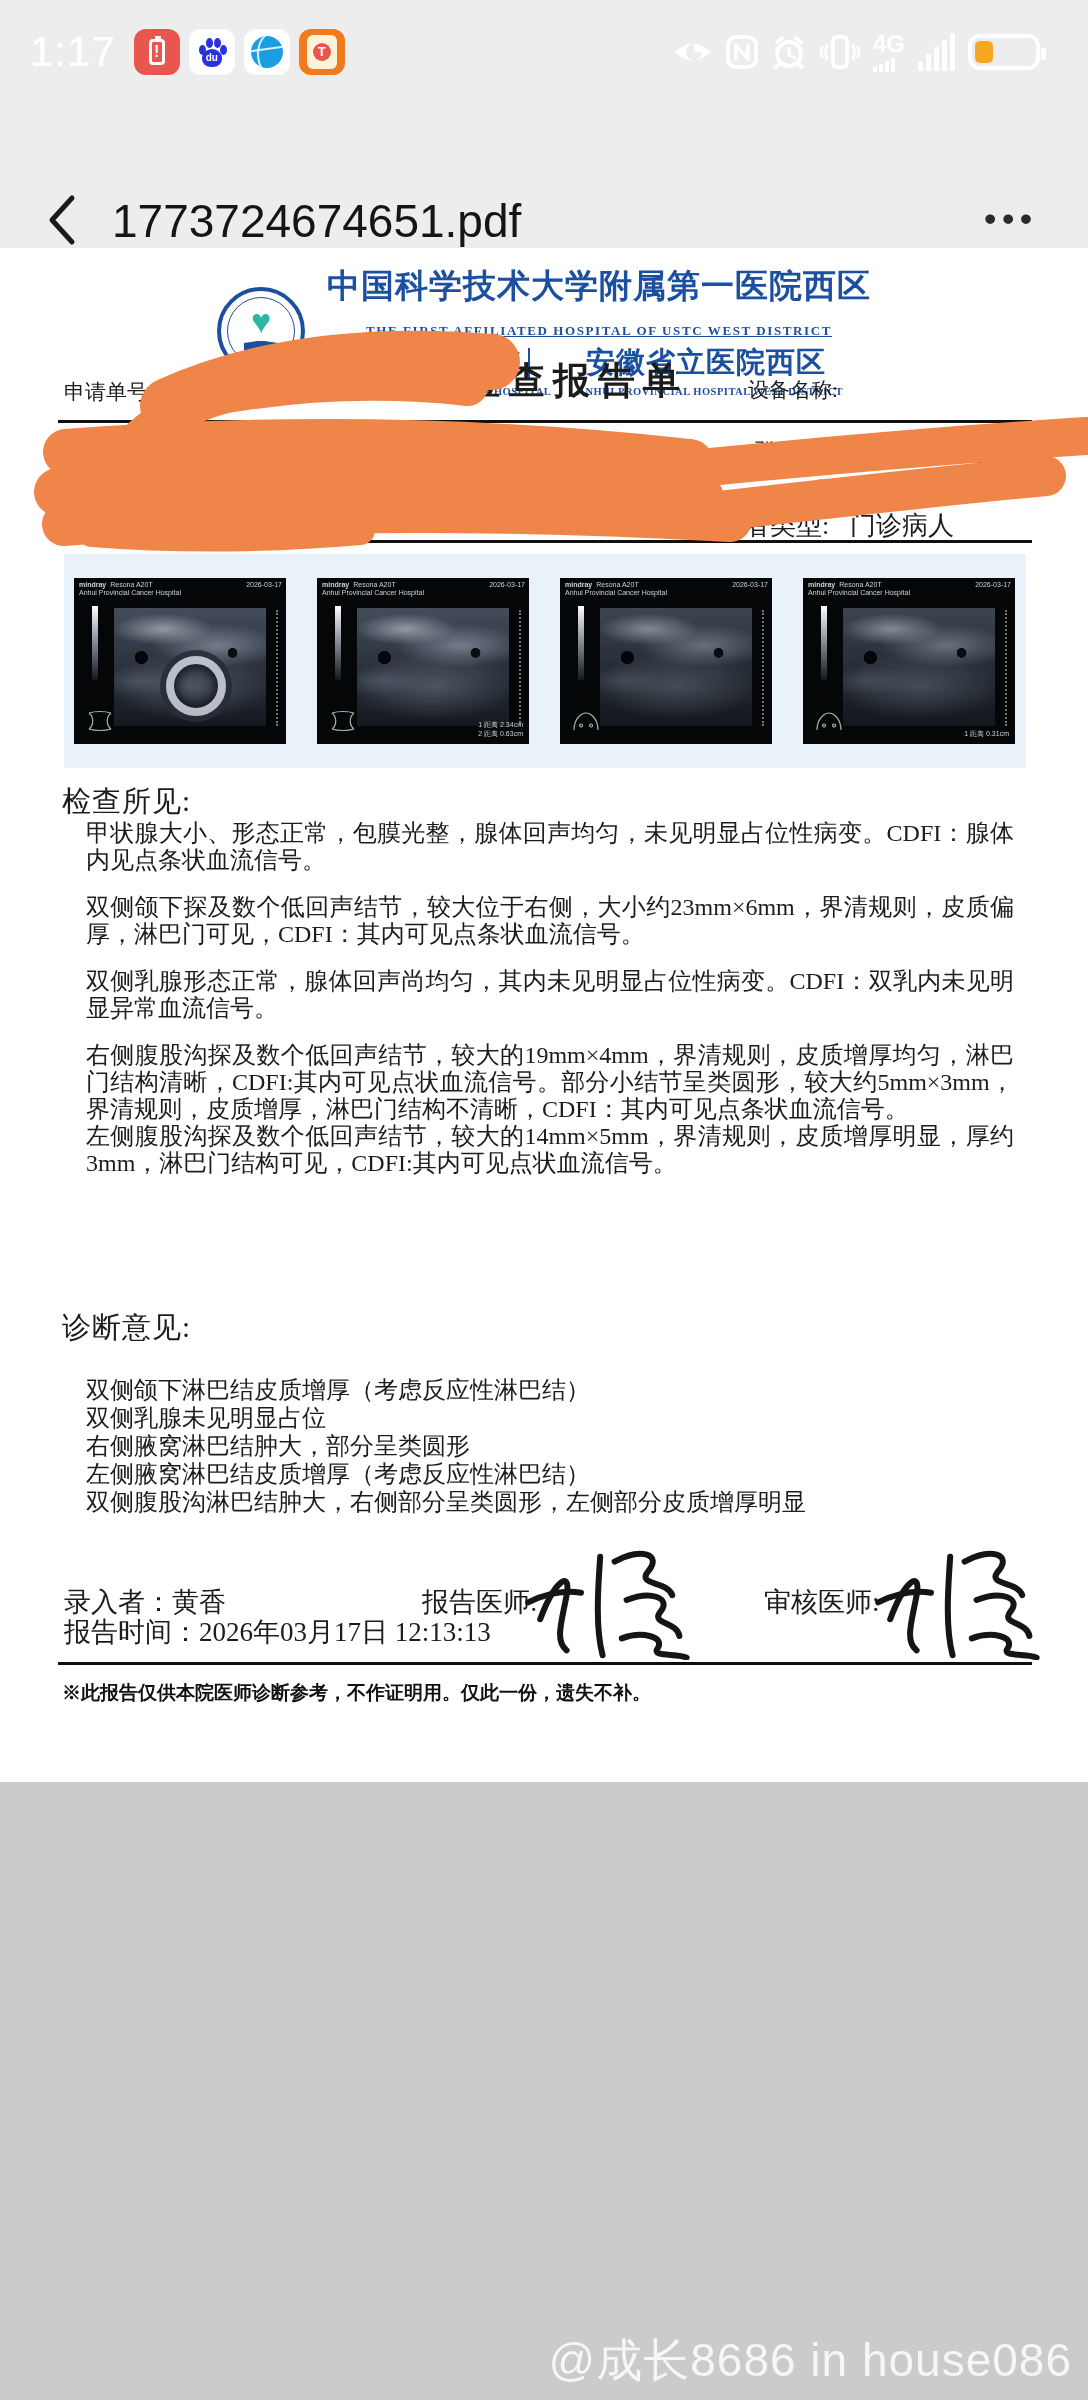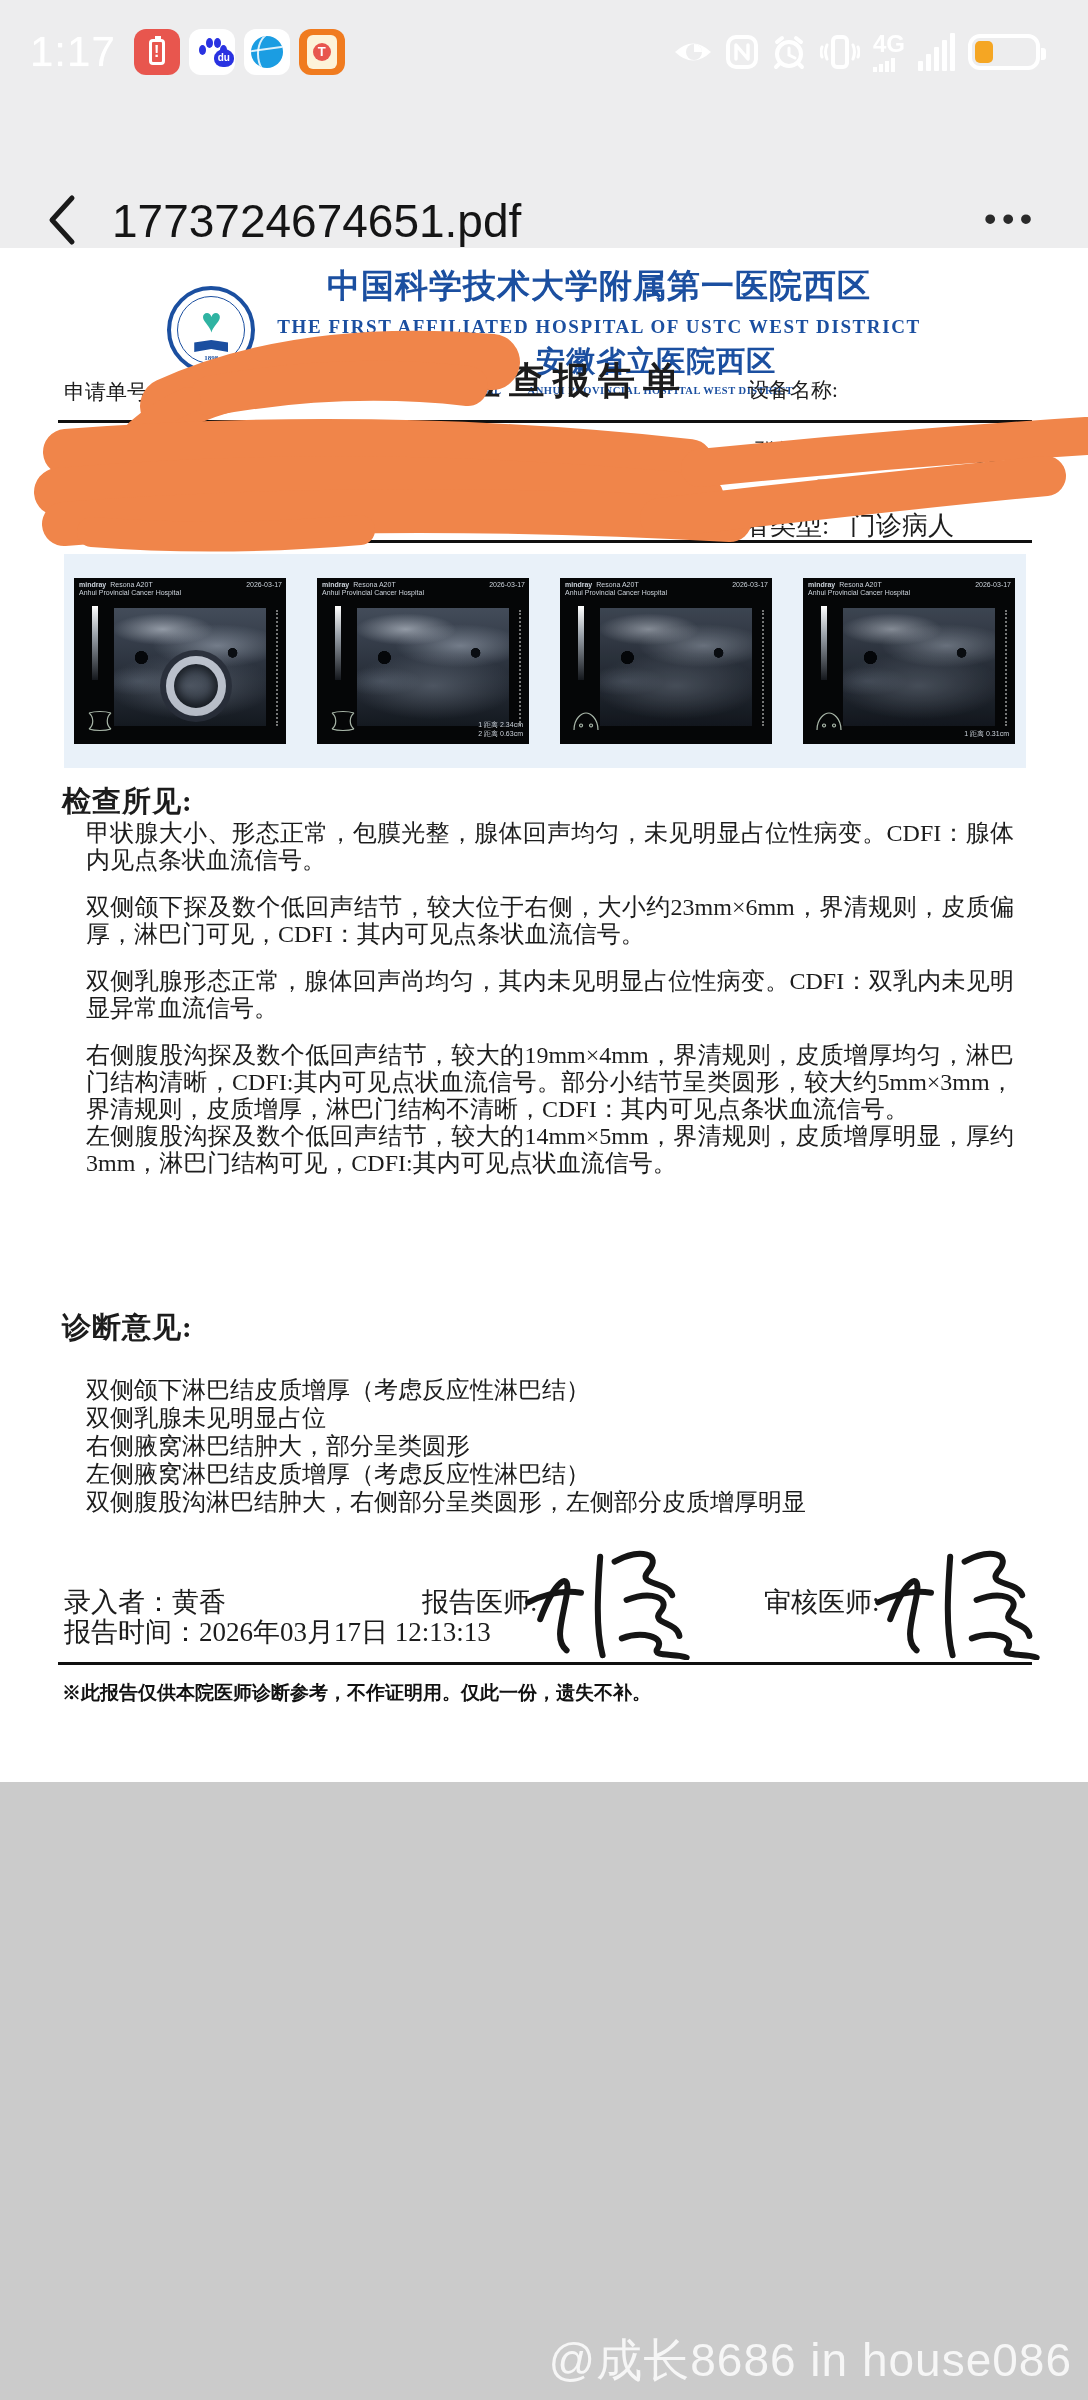--- a/index.html
+++ b/index.html
@@ -14,21 +14,21 @@
   .top-chrome { position:absolute; top:0; left:0; width:1088px; height:248px; background:#ededee; z-index:2; }
   .status-bar { position:absolute; top:0; left:0; right:0; height:90px; display:flex; align-items:center; padding:14px 48px 0 30px; }
   .sb-time { color:#ffffff; font-size:42px; font-weight:400; letter-spacing:1px; text-shadow:0 0 1px rgba(255,255,255,.6); }
   .app-icons { display:flex; gap:9px; margin-left:18px; }
   .app-icon { width:46px; height:46px; border-radius:12px; display:flex; align-items:center; justify-content:center; position:relative; }
   .app-icon.batt { background:#e8564e; }
   .app-icon.batt .bshape { width:16px; height:26px; border:3px solid #fff; border-radius:4px; position:relative; display:flex; align-items:center; justify-content:center; color:#fff; font-size:16px; font-weight:bold; }
   .app-icon.batt .bshape::before { content:""; position:absolute; top:-6px; left:3px; width:6px; height:3px; background:#fff; }
   .app-icon.baidu { background:#ffffff; }
   .paw { width:26px; height:30px; position:relative; }
-  .paw .pad { position:absolute; bottom:0; left:15px; width:20px; height:18px; background:#2932e1; border-radius:50% 50% 45% 45%; color:#fff; font-size:10px; text-align:center; line-height:18px; font-weight:bold; }
+  .paw .pad { position:absolute; bottom:0; left:3px; width:20px; height:18px; background:#2932e1; border-radius:50% 50% 45% 45%; color:#fff; font-size:10px; text-align:center; line-height:18px; font-weight:bold; }
   .paw .t1,.paw .t2,.paw .t3,.paw .t4 { position:absolute; width:7px; height:10px; background:#2932e1; border-radius:50%; }
   .paw .t1{ left:0; top:8px; } .paw .t2{ left:7px; top:1px; } .paw .t3{ left:15px; top:1px; } .paw .t4{ left:21px; top:8px; }
   .app-icon.globe { background:#ffffff; }
   .globe-c { width:32px; height:32px; border-radius:50%; background:#1b9de2; position:relative; overflow:hidden; }
   .globe-c::before { content:""; position:absolute; left:6px; top:-4px; width:26px; height:40px; border:2px solid rgba(255,255,255,.85); border-radius:50%; }
   .globe-c::after { content:""; position:absolute; left:-6px; top:12px; width:44px; height:16px; border-top:2px solid rgba(255,255,255,.85); transform:rotate(-8deg); }
   .app-icon.mailT { background:#f07b1f; }
   .mail-inner { width:30px; height:34px; background:#fdf3d9; border-radius:6px; position:relative; }
   .mail-inner::after { content:"T"; position:absolute; left:50%; top:50%; transform:translate(-50%,-50%); width:18px; height:18px; border-radius:50%; background:#e8564e; color:#fff; font-size:13px; font-weight:bold; text-align:center; line-height:18px; }
   .sb-right { margin-left:auto; display:flex; align-items:center; gap:13px; }
@@ -48,21 +48,21 @@
   
   .document { position:absolute; top:248px; left:0; width:1088px; height:1534px; background:#ffffff; z-index:3; font-family:"Liberation Serif", serif; color:#1c1c1c; }
   .hosp-header { position:absolute; top:16px; left:0; width:100%; display:flex; justify-content:center; align-items:center; gap:22px; }
   .seal { width:88px; height:88px; border-radius:50%; border:4px solid #1b4fa0; position:relative; background:#fff; flex:0 0 auto; }
   .seal::before { content:""; position:absolute; inset:6px; border:1px solid #1b4fa0; border-radius:50%; }
   .seal .heart { position:absolute; top:14px; left:50%; transform:translateX(-50%); color:#2fb3a2; font-size:34px; line-height:1; }
   .seal .book { position:absolute; bottom:18px; left:50%; transform:translateX(-50%); width:34px; height:12px; background:#1b4fa0; clip-path:polygon(0 20%, 50% 0, 100% 20%, 100% 100%, 50% 75%, 0 100%); }
   .seal .yr { position:absolute; bottom:8px; left:0; right:0; text-align:center; font-size:7px; color:#1b4fa0; font-weight:bold; }
   .hosp-text { color:#1b4fa0; text-align:center; }
   .hosp-cn { font-size:33px; font-weight:bold; letter-spacing:1px; }
-  .hosp-en { font-size:19px; font-weight:bold; letter-spacing:1.6px; margin-top:7px; }
+  .hosp-en { font-size:13px; font-weight:bold; letter-spacing:1.6px; margin-top:14px;text-decoration:underline; }
   .hosp-sub { display:flex; align-items:center; gap:12px; margin-top:4px; }
   .hosp-sub .cal { font-size:27px; font-weight:bold; font-style:italic; }
   .hosp-sub .bar { width:2px; height:30px; background:#1b4fa0; }
   .hosp-sub .blk { font-size:29px; font-weight:900; font-family:"Liberation Sans", sans-serif; letter-spacing:1px;margin-left:44px; }
   .hosp-en2 { display:flex; gap:26px; font-size:10.5px; font-weight:bold; letter-spacing:.5px; margin-top:3px; }
   .title-row { position:absolute; top:108px; left:64px; right:56px; display:flex; align-items:flex-end; }
   .req-no { font-size:21px; } .req-no b { font-weight:400; font-size:19px; font-family:"Liberation Sans", sans-serif; }
   .rep-title { font-size:37px; font-weight:bold; letter-spacing:8px; margin-left:86px; }
   .dev-name { font-size:21px; margin-left:60px; padding-bottom:2px; }
   .hr { position:absolute; left:58px; right:56px; height:0; border-top:3px solid #101010; }
@@ -87,21 +87,21 @@
       radial-gradient(ellipse 110px 44px at 50% 66%, rgba(118,128,142,.5), transparent 76%),
       radial-gradient(ellipse 56px 20px at 16% 62%, rgba(86,96,110,.55), transparent 72%),
       linear-gradient(180deg,#434c5a,#2a313c 52%,#141920);
   }
   .us-panel:nth-of-type(1) .us-img::after { content:""; position:absolute; left:52px; top:48px; width:44px; height:44px; border-radius:50%; border:8px solid rgba(208,214,224,.85); box-shadow:0 0 0 6px rgba(40,46,56,.9), inset 0 0 10px 4px rgba(20,24,30,.9); }
   .us-panel:nth-of-type(3) .us-img, .us-panel:nth-of-type(4) .us-img { filter:brightness(.9); }
   .us-ruler { position:absolute; right:8px; top:32px; height:116px; border-right:2px dotted rgba(255,255,255,.45); }
   .us-mark { position:absolute; left:12px; bottom:8px; }
   .us-meas { position:absolute; right:6px; bottom:6px; color:#cdd4dc; font-size:7px; line-height:9px; text-align:left; }
   
-  .sec-head { position:absolute; left:62px; font-size:29px; font-weight:bold; letter-spacing:1px; }
+  .sec-head { position:absolute; left:62px; font-size:29px; font-weight:normal; letter-spacing:1px; }
   .findings-head { top:534px; }
   .findings-body { position:absolute; top:572px; left:86px; width:928px; font-size:24px; line-height:27px; text-align:justify; }
   .findings-body p { margin:0 0 20px 0; }
   .findings-body p.tight { margin-bottom:0; }
   .diag-head { top:1060px; }
   .diag-body { position:absolute; top:1128px; left:86px; width:928px; font-size:24px; line-height:28px; }
   
   .sig-row { position:absolute; top:1308px; left:64px; right:40px; height:110px; font-size:27px; }
   .sig-row .lbl { position:absolute; top:28px; white-space:nowrap; }
   .recorder { left:0; }

